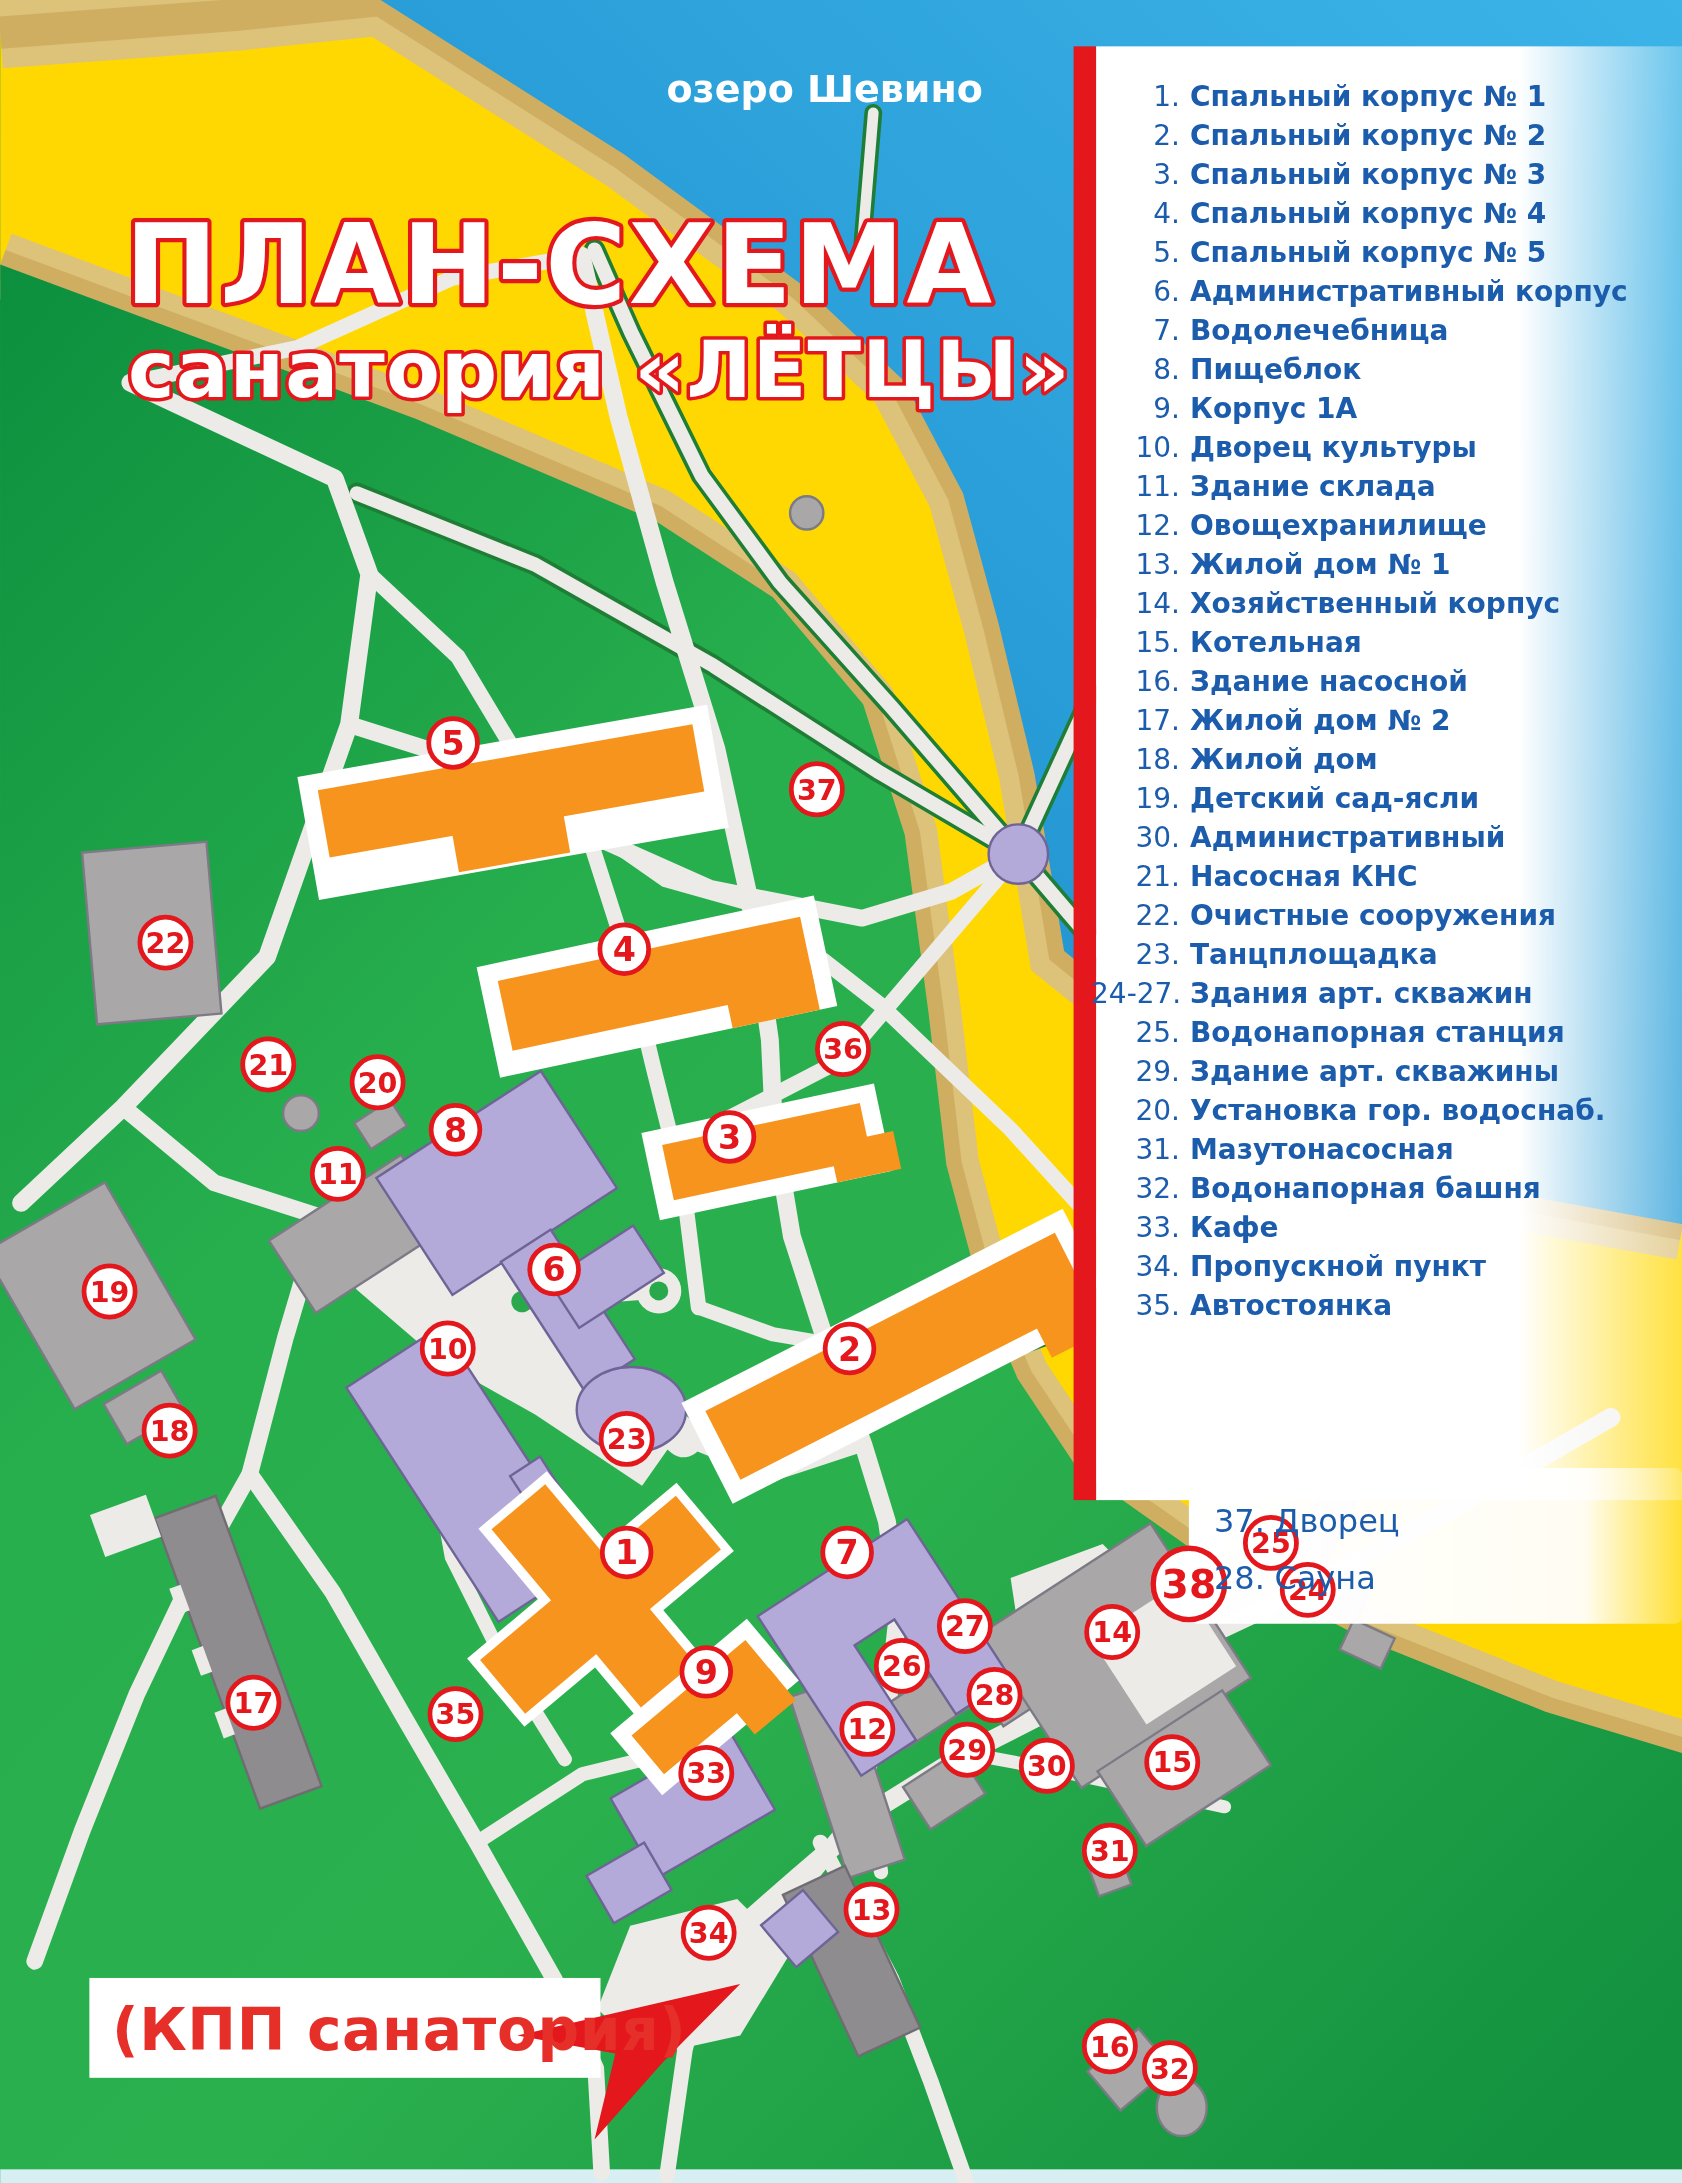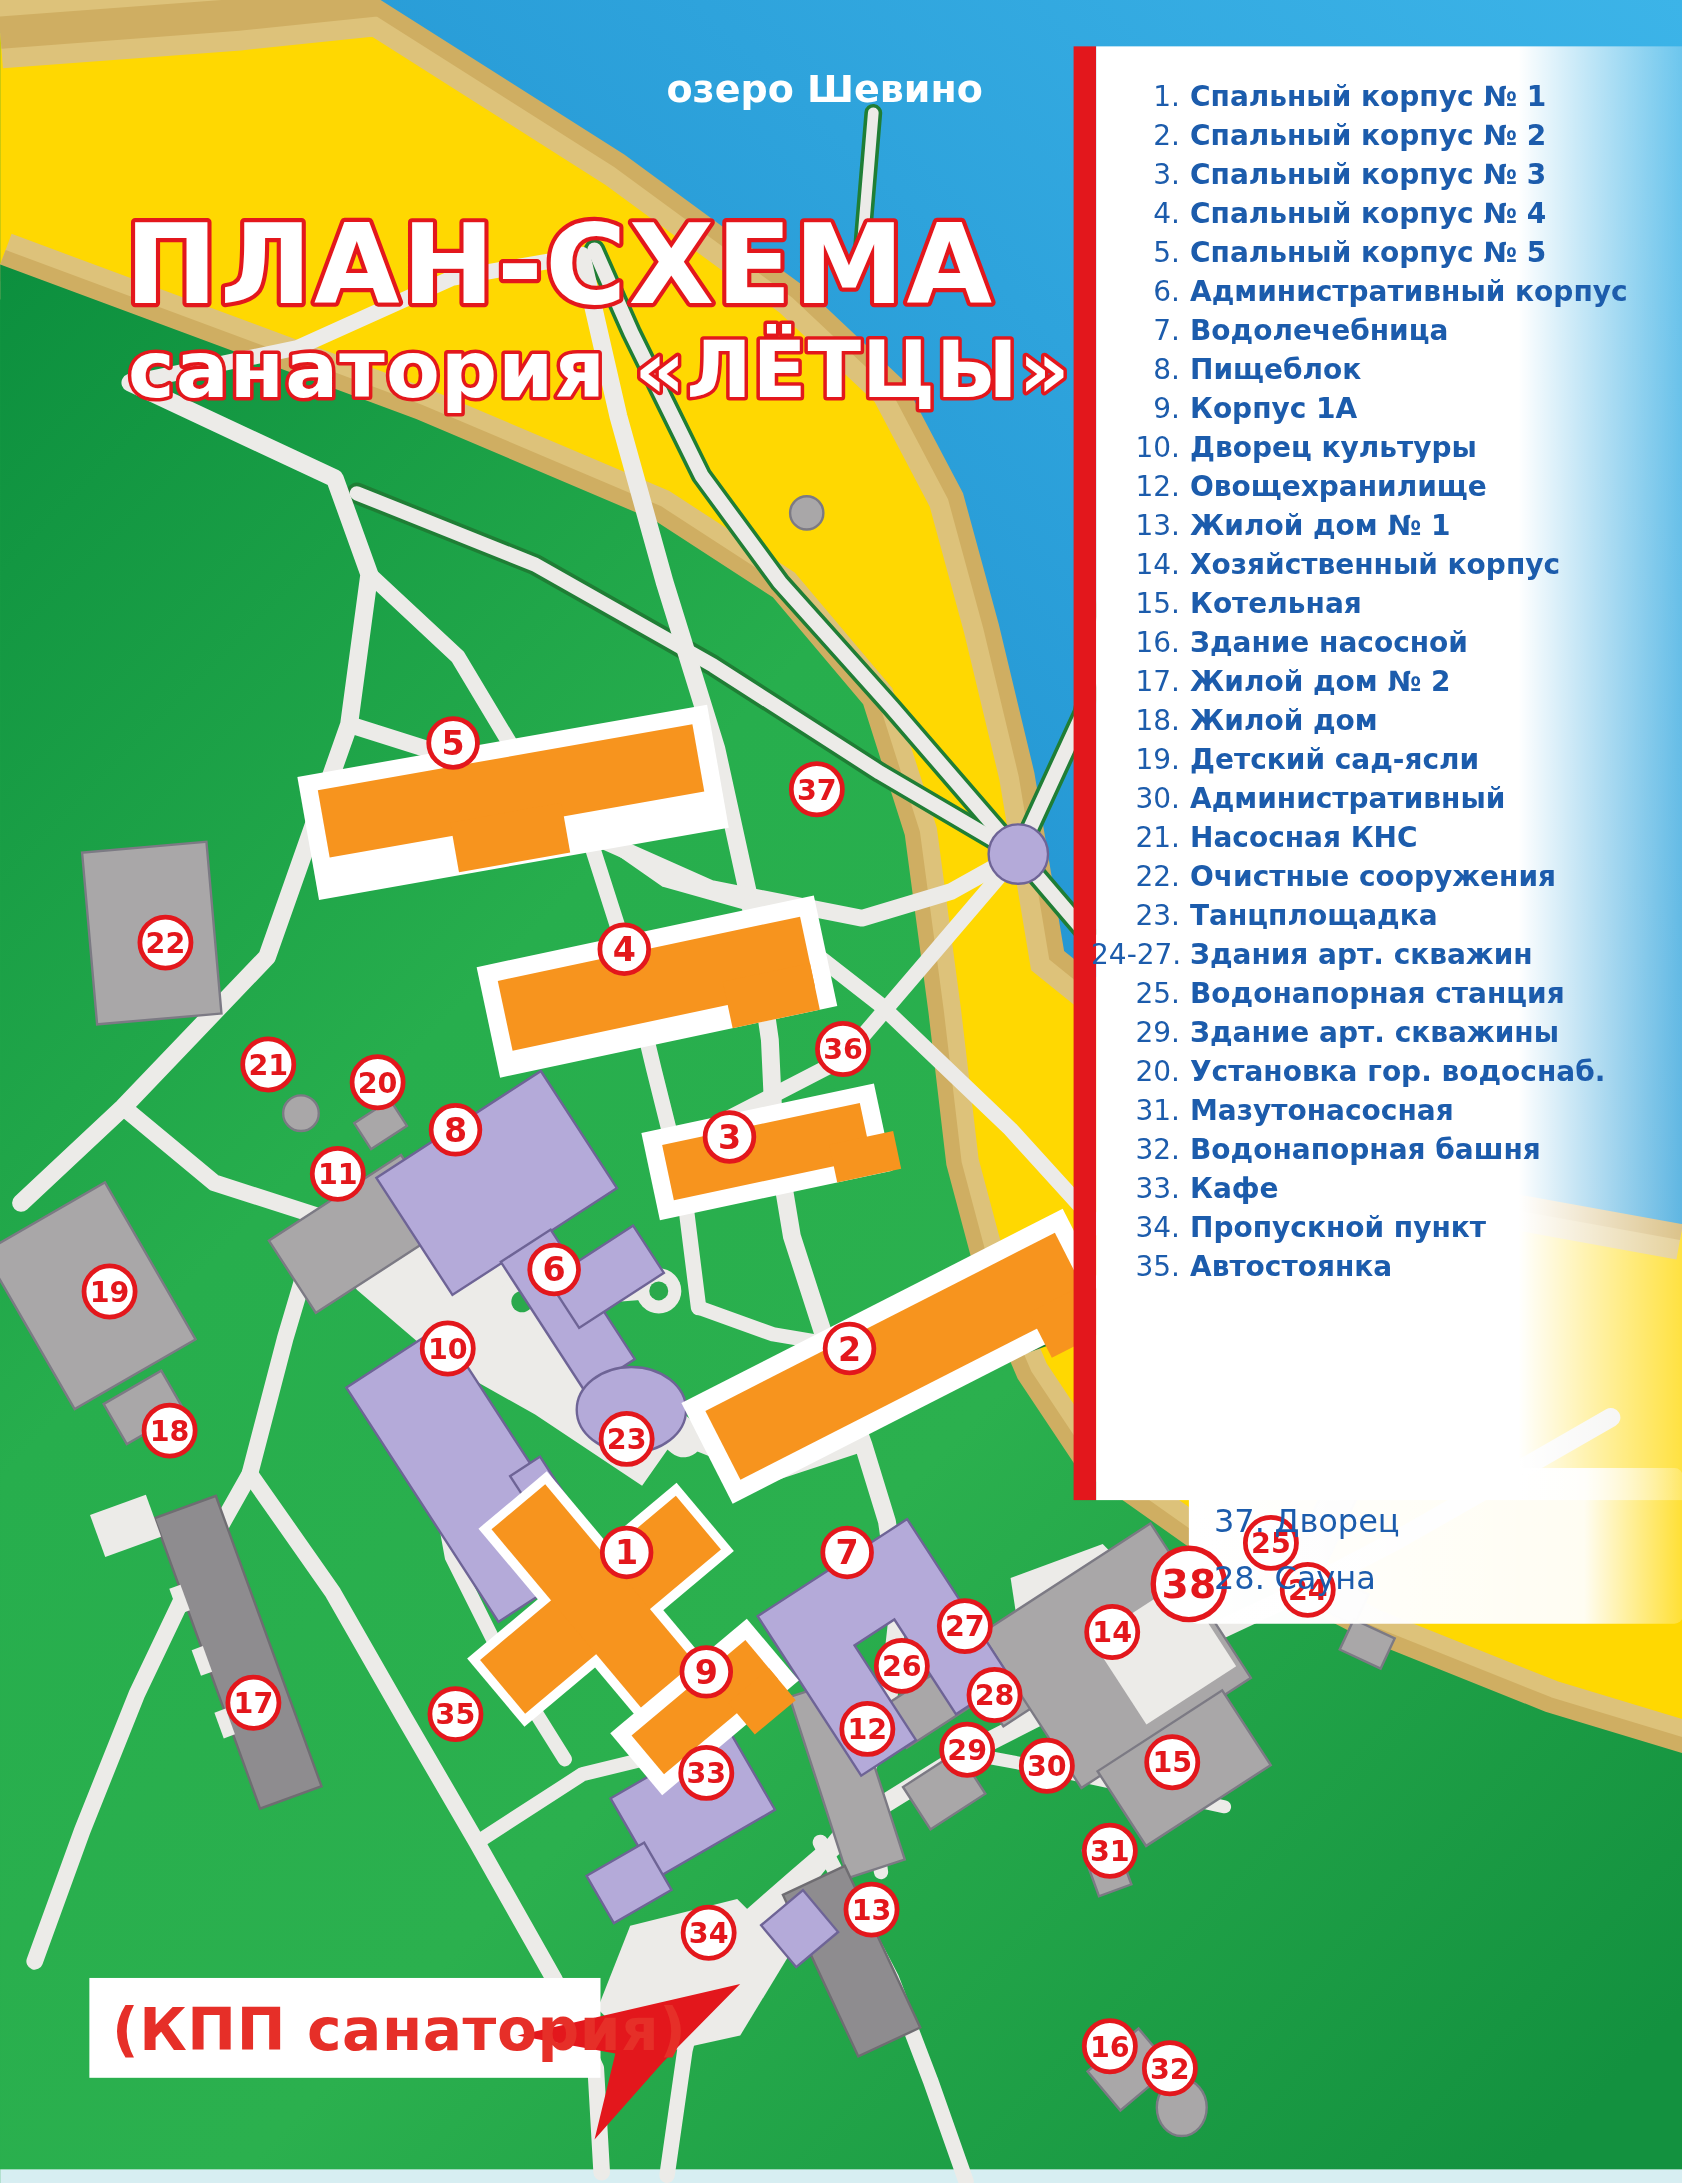--- a/index.html
+++ b/index.html
@@ -483,20 +483,24 @@
     </div>
     <div class="lg-row">
       <span class="lg-num">9.</span>
       <span class="lg-txt">Корпус 1А</span>
     </div>
     <div class="lg-row">
       <span class="lg-num">10.</span>
       <span class="lg-txt">Дворец культуры</span>
     </div>
     <div class="lg-row">
+      <span class="lg-num">11.</span>
+      <span class="lg-txt">Здание склада</span>
+    </div>
+    <div class="lg-row">
       <span class="lg-num">12.</span>
       <span class="lg-txt">Овощехранилище</span>
     </div>
     <div class="lg-row">
       <span class="lg-num">13.</span>
       <span class="lg-txt">Жилой дом № 1</span>
     </div>
     <div class="lg-row">
       <span class="lg-num">14.</span>
       <span class="lg-txt">Хозяйственный корпус</span>

